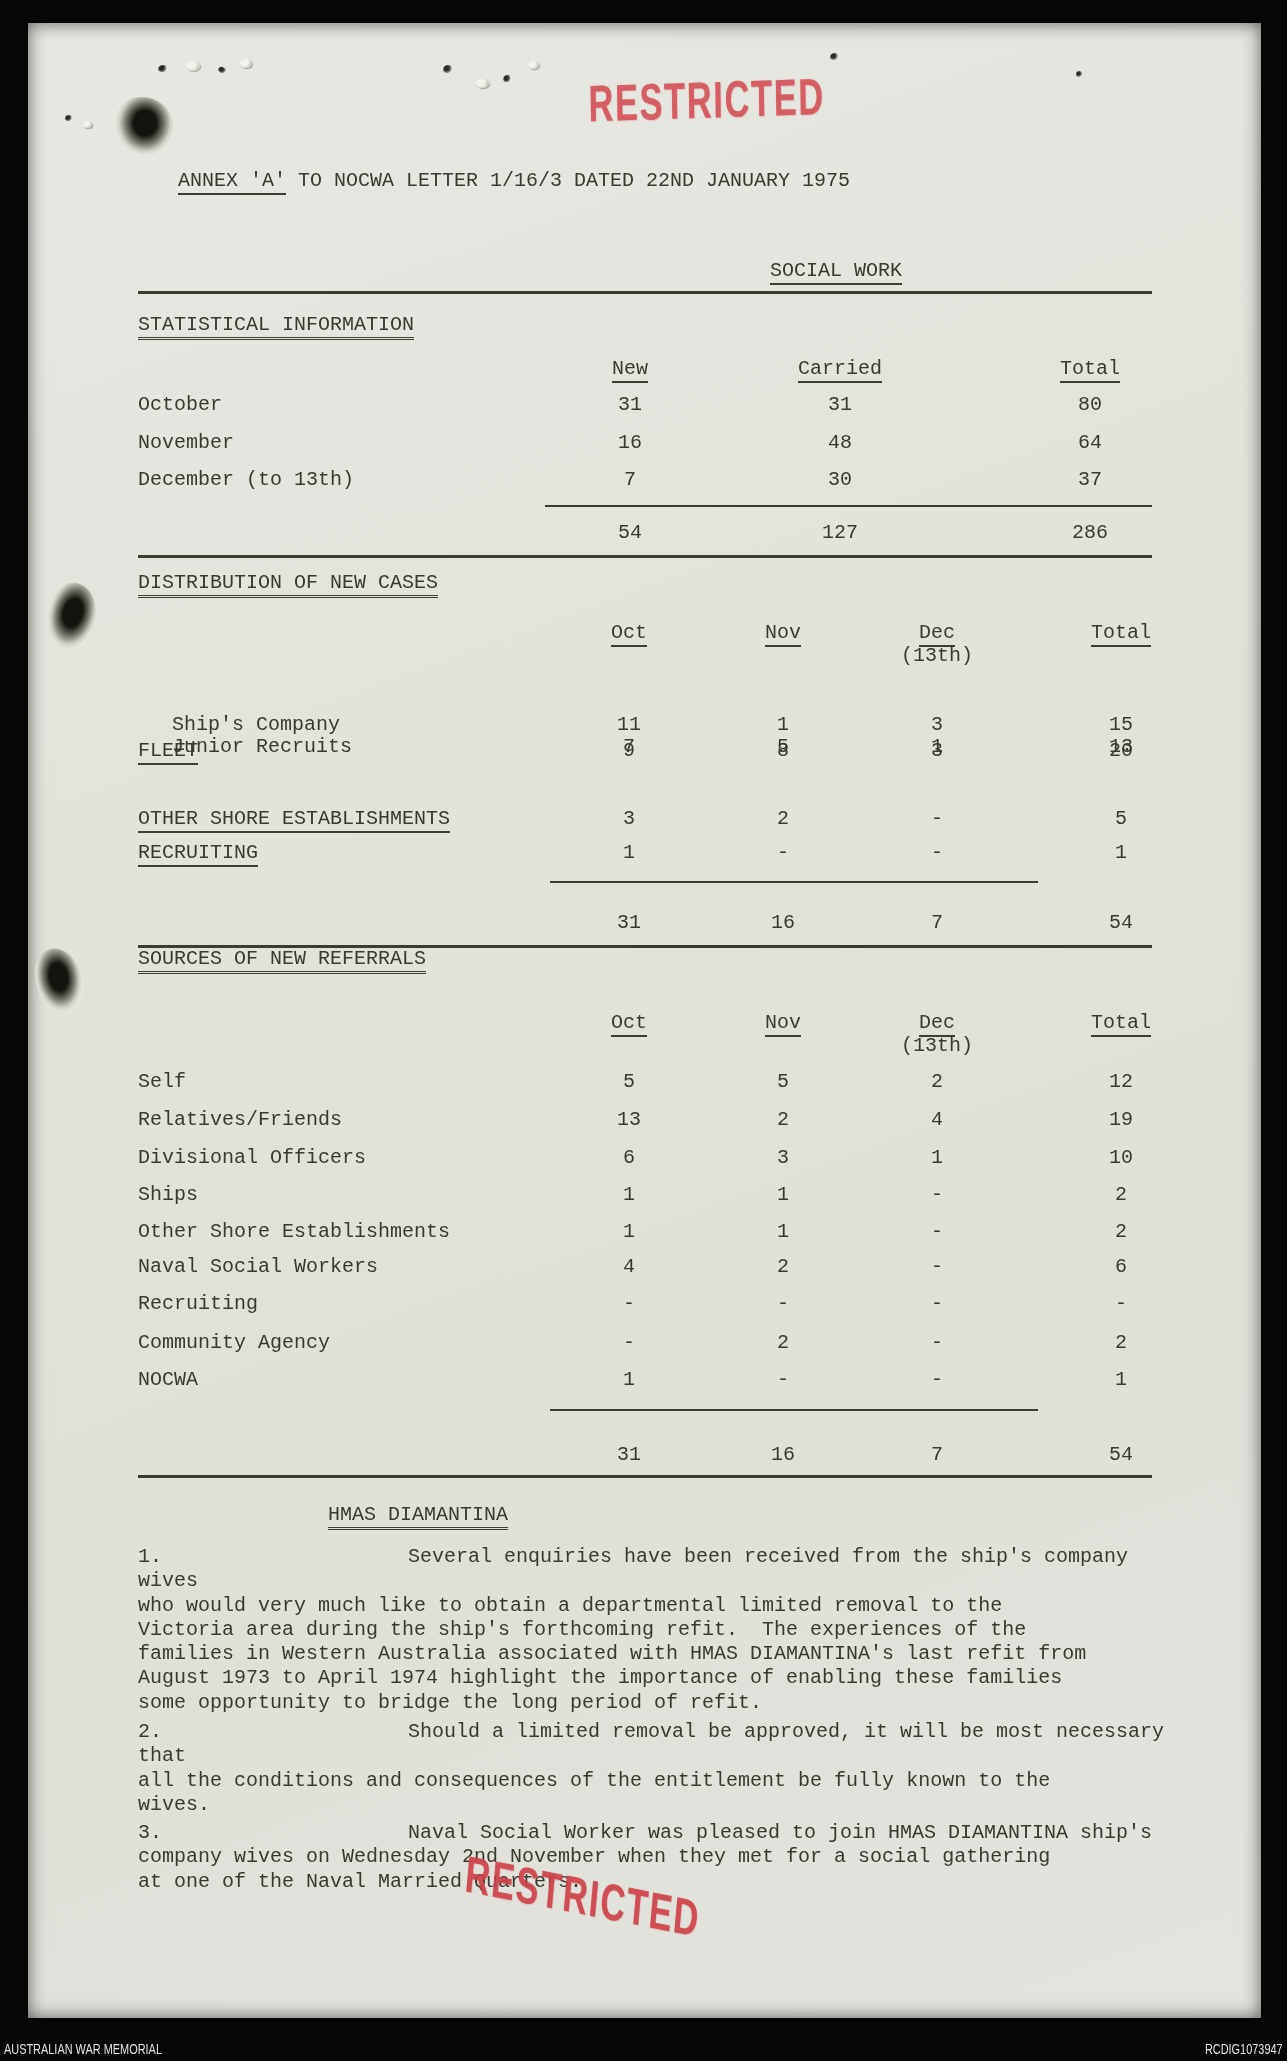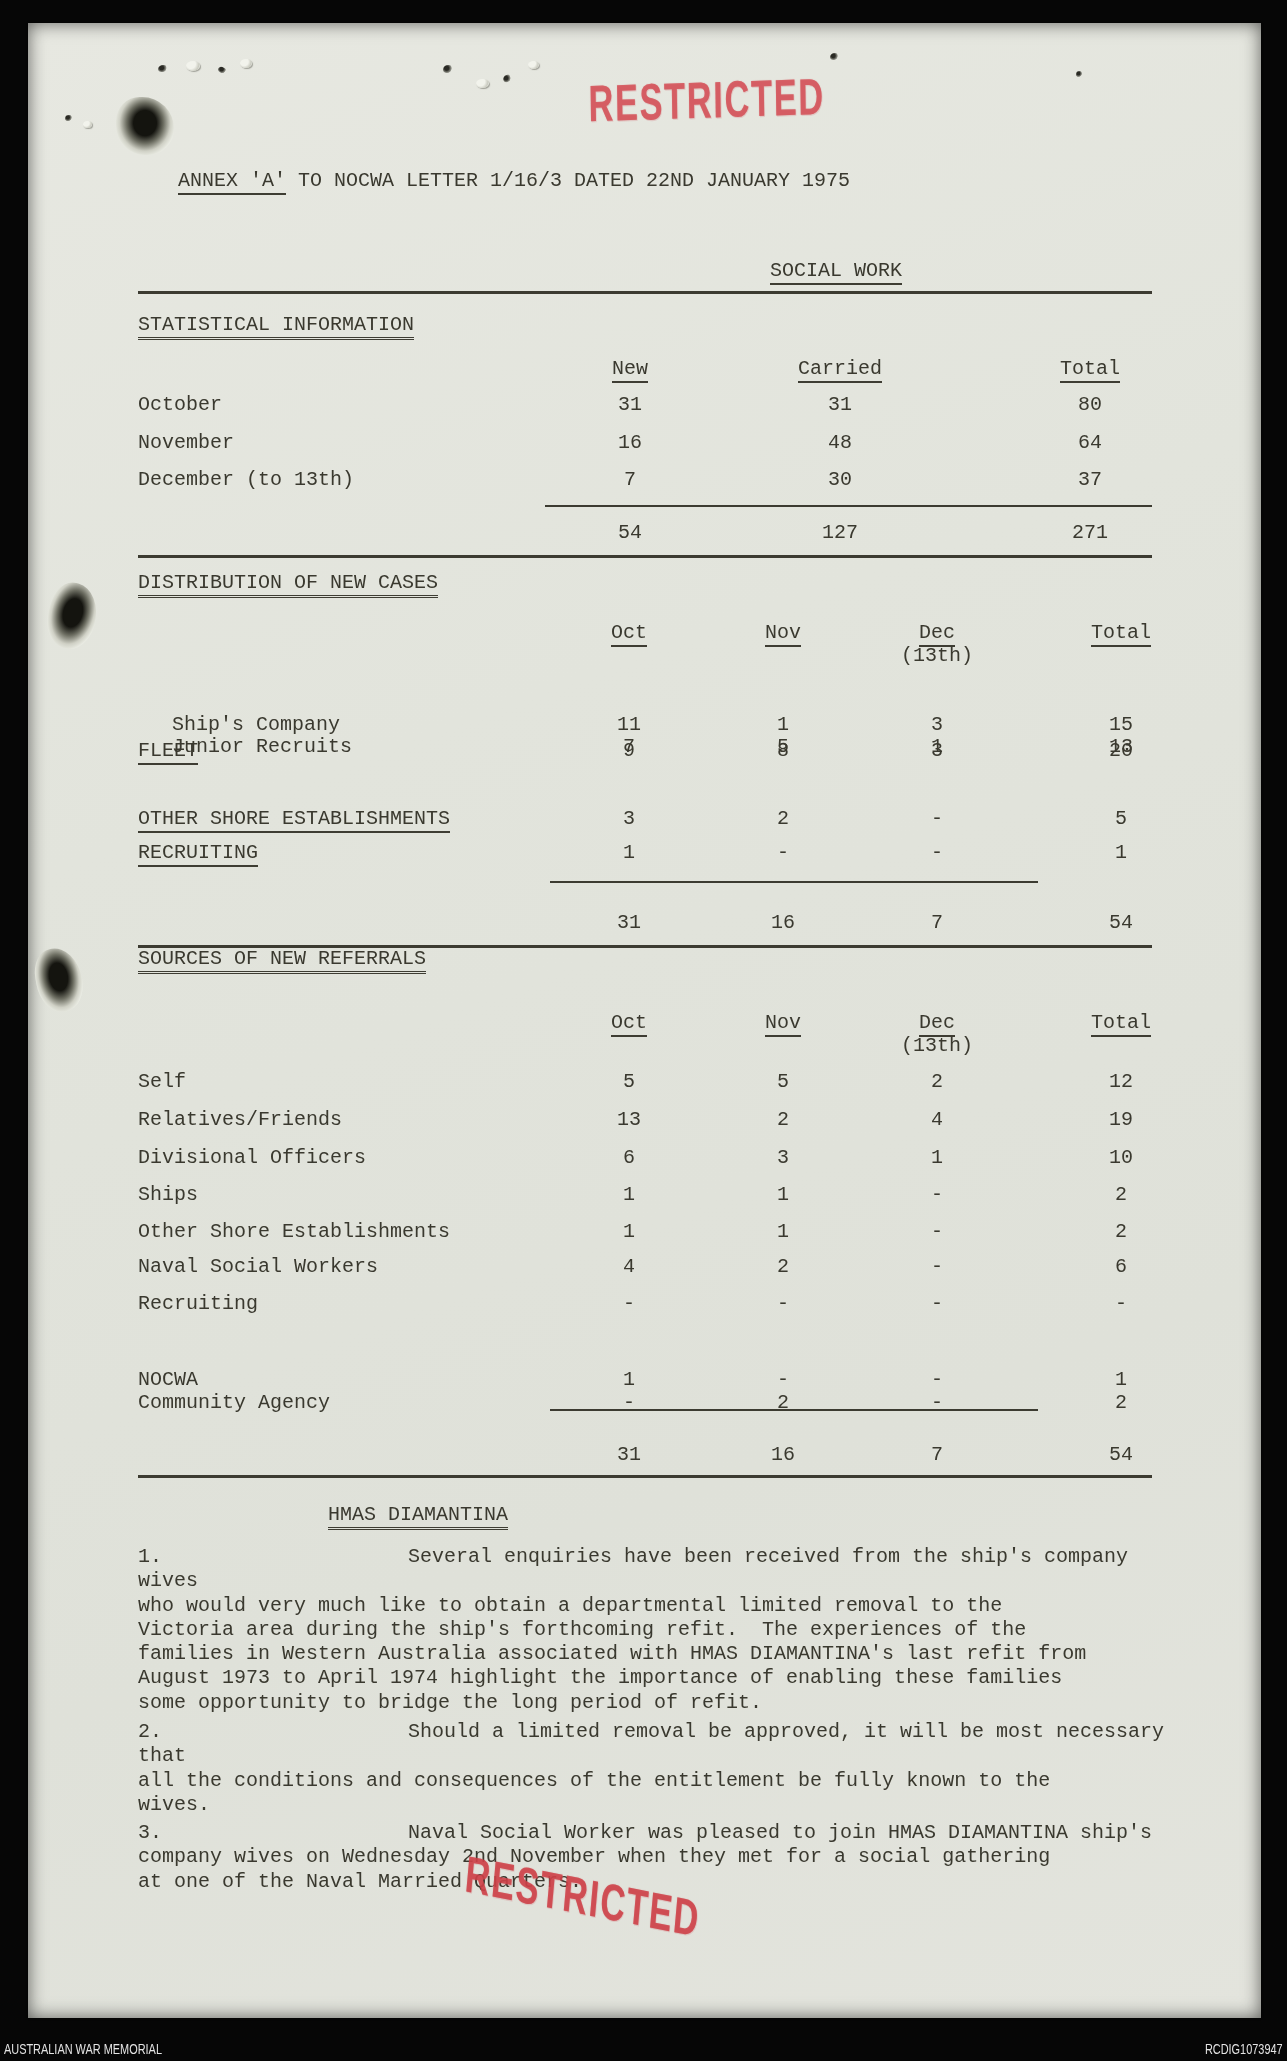--- a/index.html
+++ b/index.html
@@ -125,21 +125,21 @@
     <span class="val">30</span>
     <span class="val">37</span>
   </div>
 
   <div class="rule" style="left:517px; top:482px; width:607px; height:2px;"></div>
 
   <div class="t1-row" style="top:498px;">
     <span class="lbl"></span>
     <span class="val">54</span>
     <span class="val">127</span>
-    <span class="val">271</span>
+    <span class="val">286</span>
   </div>
 
   <div class="rule" style="left:110px; top:532px; width:1014px;"></div>
 
   <div class="abs" style="left:110px; top:548px;">
     <span class="u2">DISTRIBUTION OF NEW CASES</span>
   </div>
 
   <div class="t2-row" style="top:598px;">
     <span class="lbl"></span>
@@ -251,21 +251,21 @@
     <span class="val">-</span>
     <span class="val">6</span>
   </div>
   <div class="t2-row" style="top:1269px;">
     <span class="lbl">Recruiting</span>
     <span class="val">-</span>
     <span class="val">-</span>
     <span class="val">-</span>
     <span class="val">-</span>
   </div>
-  <div class="t2-row" style="top:1368px;">
+  <div class="t2-row" style="top:1308px;">
     <span class="lbl">Community Agency</span>
     <span class="val">-</span>
     <span class="val">2</span>
     <span class="val">-</span>
     <span class="val">2</span>
   </div>
   <div class="t2-row" style="top:1345px;">
     <span class="lbl">NOCWA</span>
     <span class="val">1</span>
     <span class="val">-</span>

